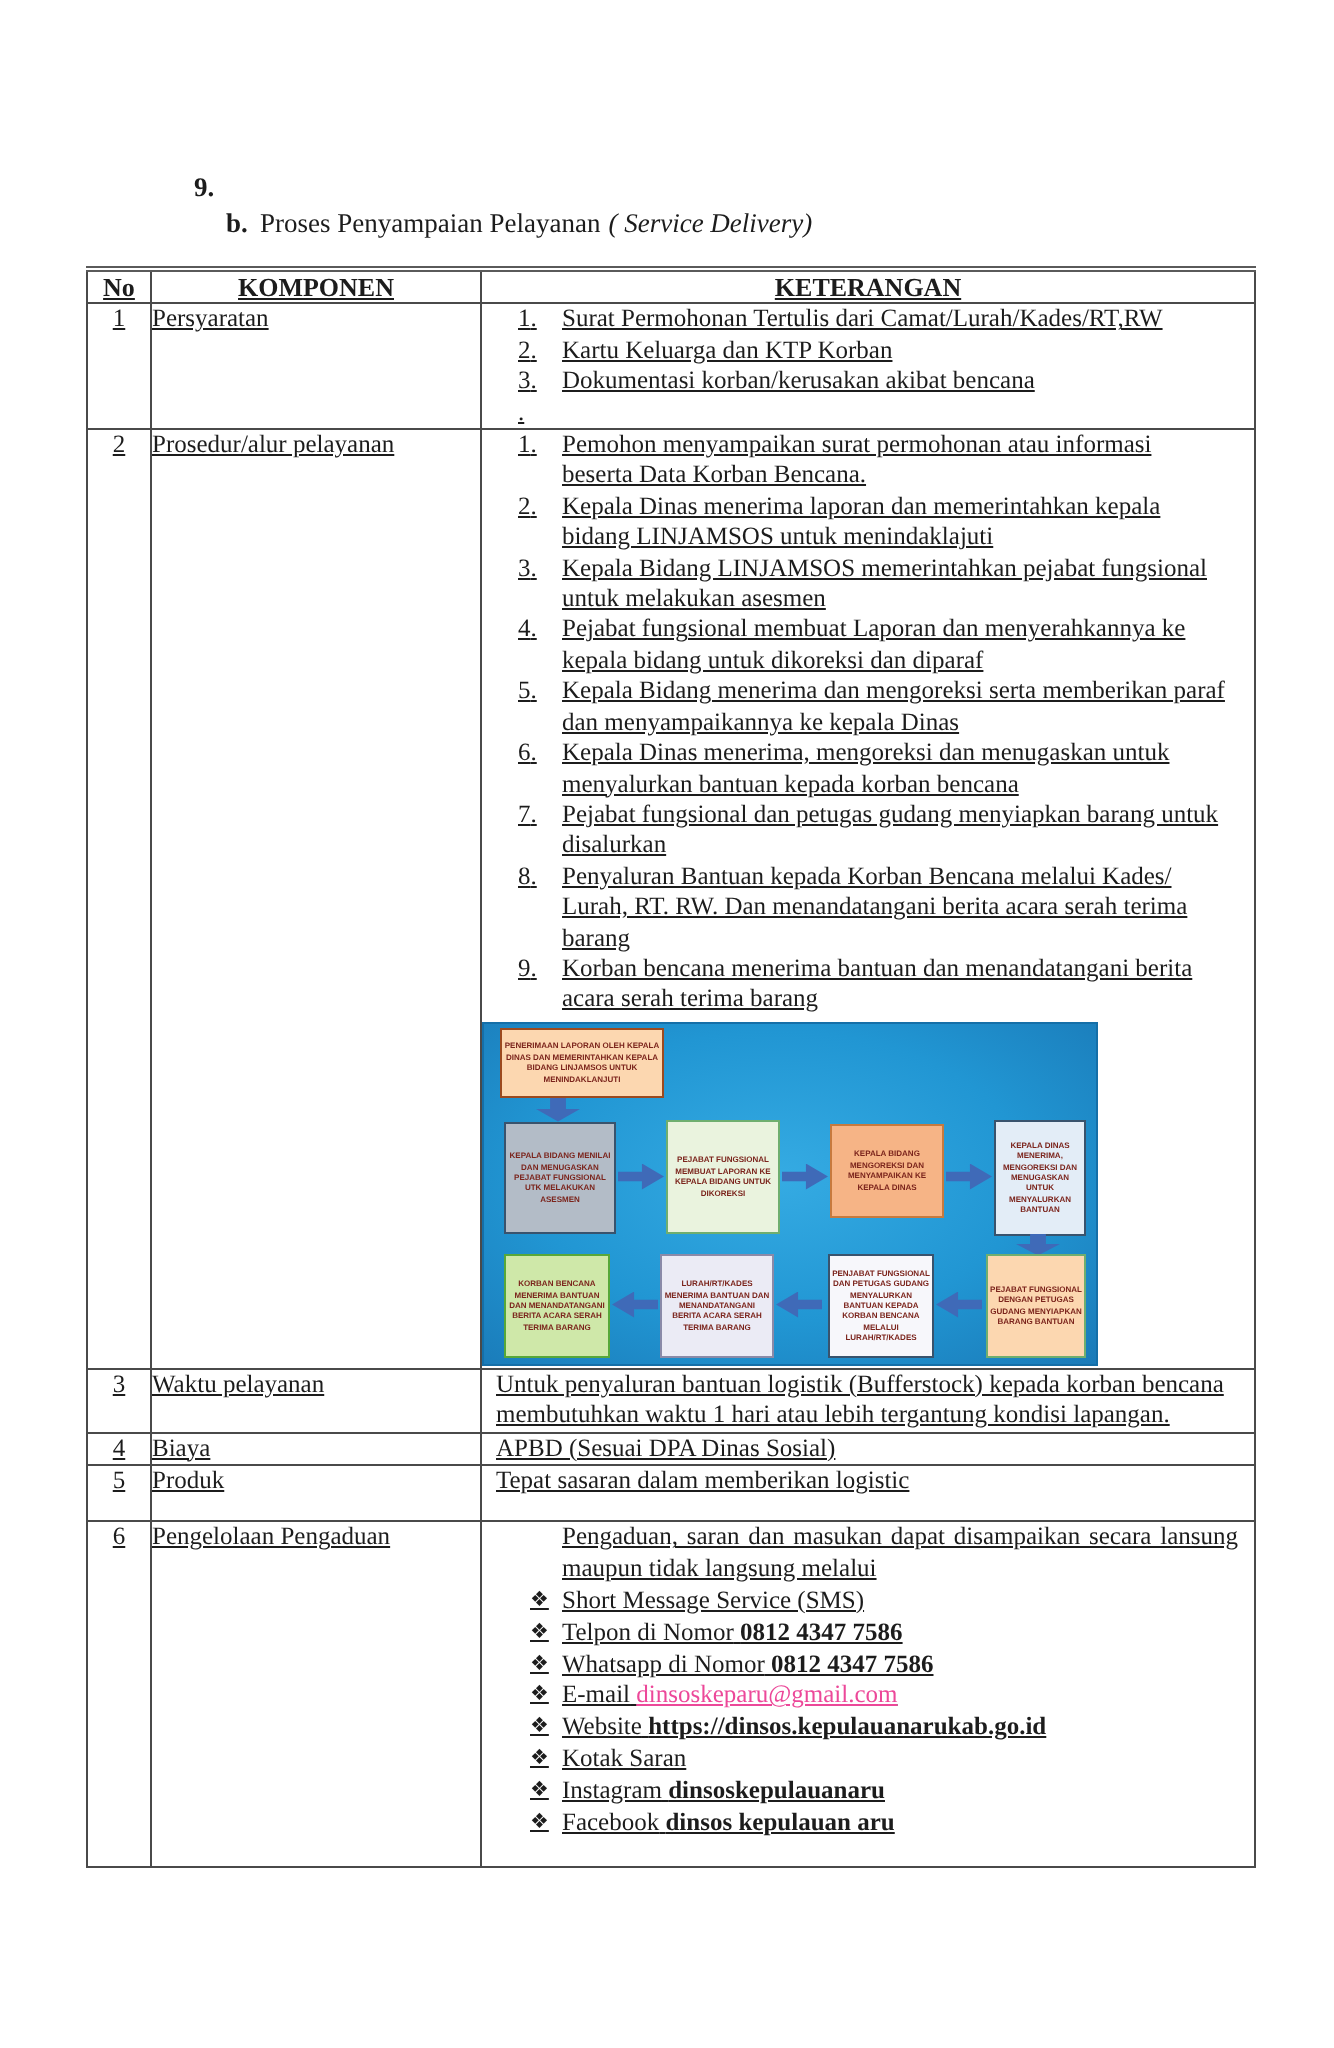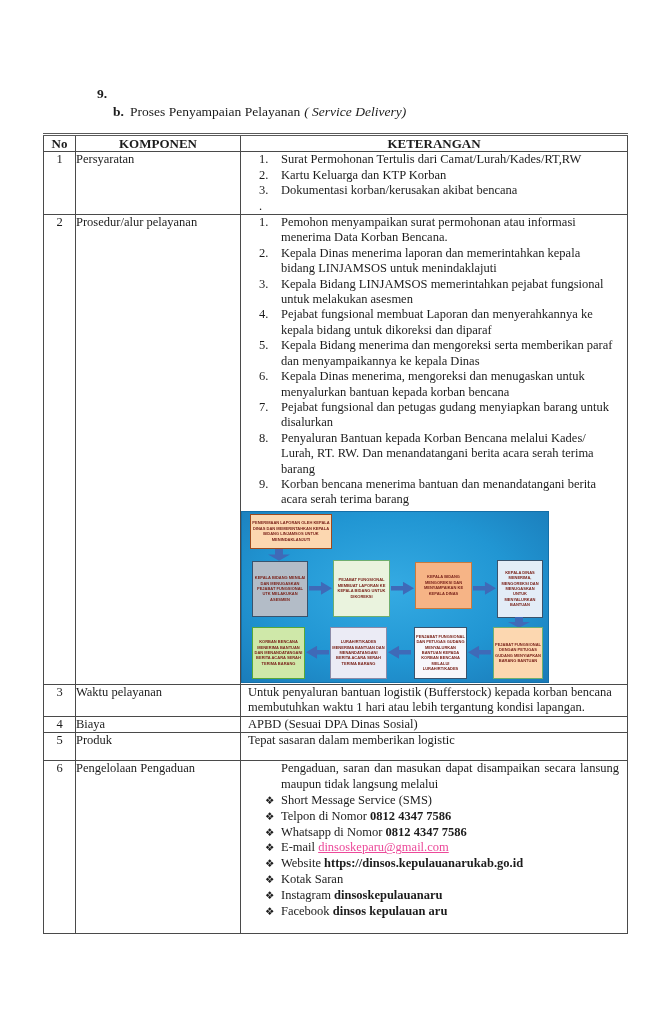--- a/index.html
+++ b/index.html
@@ -10,21 +10,21 @@
   .heading{padding-top:85px;padding-left:97px;padding-right:40px;}
   .h-row{display:flex;font-weight:bold;font-size:13.5px;line-height:17px;}
   .h-num{flex:none;width:33px;}
   .h-sub{display:flex;font-size:13.5px;line-height:17px;margin-left:16px;margin-top:1px;}
   .sub-letter{flex:none;width:17px;font-weight:bold;}
   .sub-text{font-weight:normal;}
   .sub-italic{font-weight:normal;font-style:italic;margin-left:4px;}
 
   
   table.svc{border-collapse:collapse;table-layout:fixed;width:584px;margin:13px 0 0 43px;
-            font-size:12.5px;line-height:15.4px;}
+            font-size:12.5px;line-height:15.4px;text-decoration:underline;}
   table.svc col.c-no{width:32px;}
   table.svc col.c-komp{width:165px;}
   table.svc col.c-ket{width:387px;}
   table.svc th,table.svc td{border:1px solid #4a4a4a;vertical-align:top;padding:0;}
   table.svc{border-top:3px double #5a5a5a;}
   th.hd{font-size:13px;font-weight:bold;text-align:center;padding:2px 0 1px 0;height:15px;}
   td.no-cell{text-align:center;padding-top:2px;}
   td.komp-cell{padding:2px 4px 2px 8px;}
   td.ket-cell{padding:2px 0 2px 0;}
 
@@ -132,21 +132,21 @@
       </td>
     </tr>
 
     <tr>
       <td class="no-cell">2</td>
       <td class="komp-cell">Prosedur/alur pelayanan</td>
       <td class="ket-cell">
         <div class="olist">
           <div class="oli">
                 <span class="mark"></span>
-                <span class="txt">Pemohon menyampaikan surat permohonan atau informasi menerima Data Korban Bencana.</span>
+                <span class="txt">Pemohon menyampaikan surat permohonan atau informasi beserta Data Korban Bencana.</span>
               </div>
           <div class="oli">
                 <span class="mark"></span>
                 <span class="txt">Kepala Dinas menerima laporan dan memerintahkan kepala bidang LINJAMSOS untuk menindaklajuti</span>
               </div>
           <div class="oli">
                 <span class="mark"></span>
                 <span class="txt">Kepala Bidang LINJAMSOS memerintahkan pejabat fungsional untuk melakukan asesmen</span>
               </div>
           <div class="oli">

